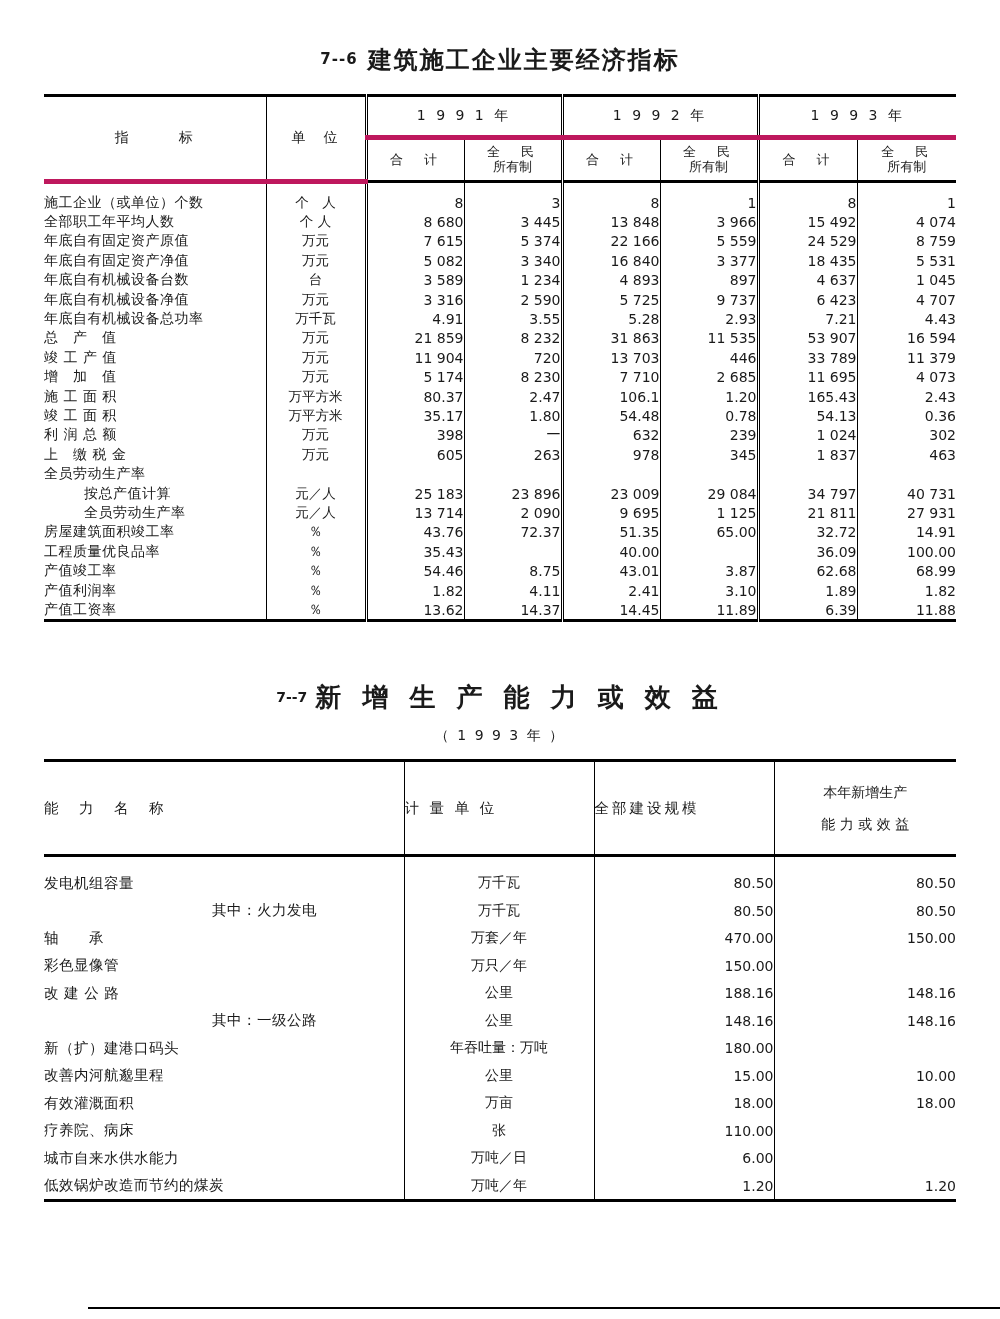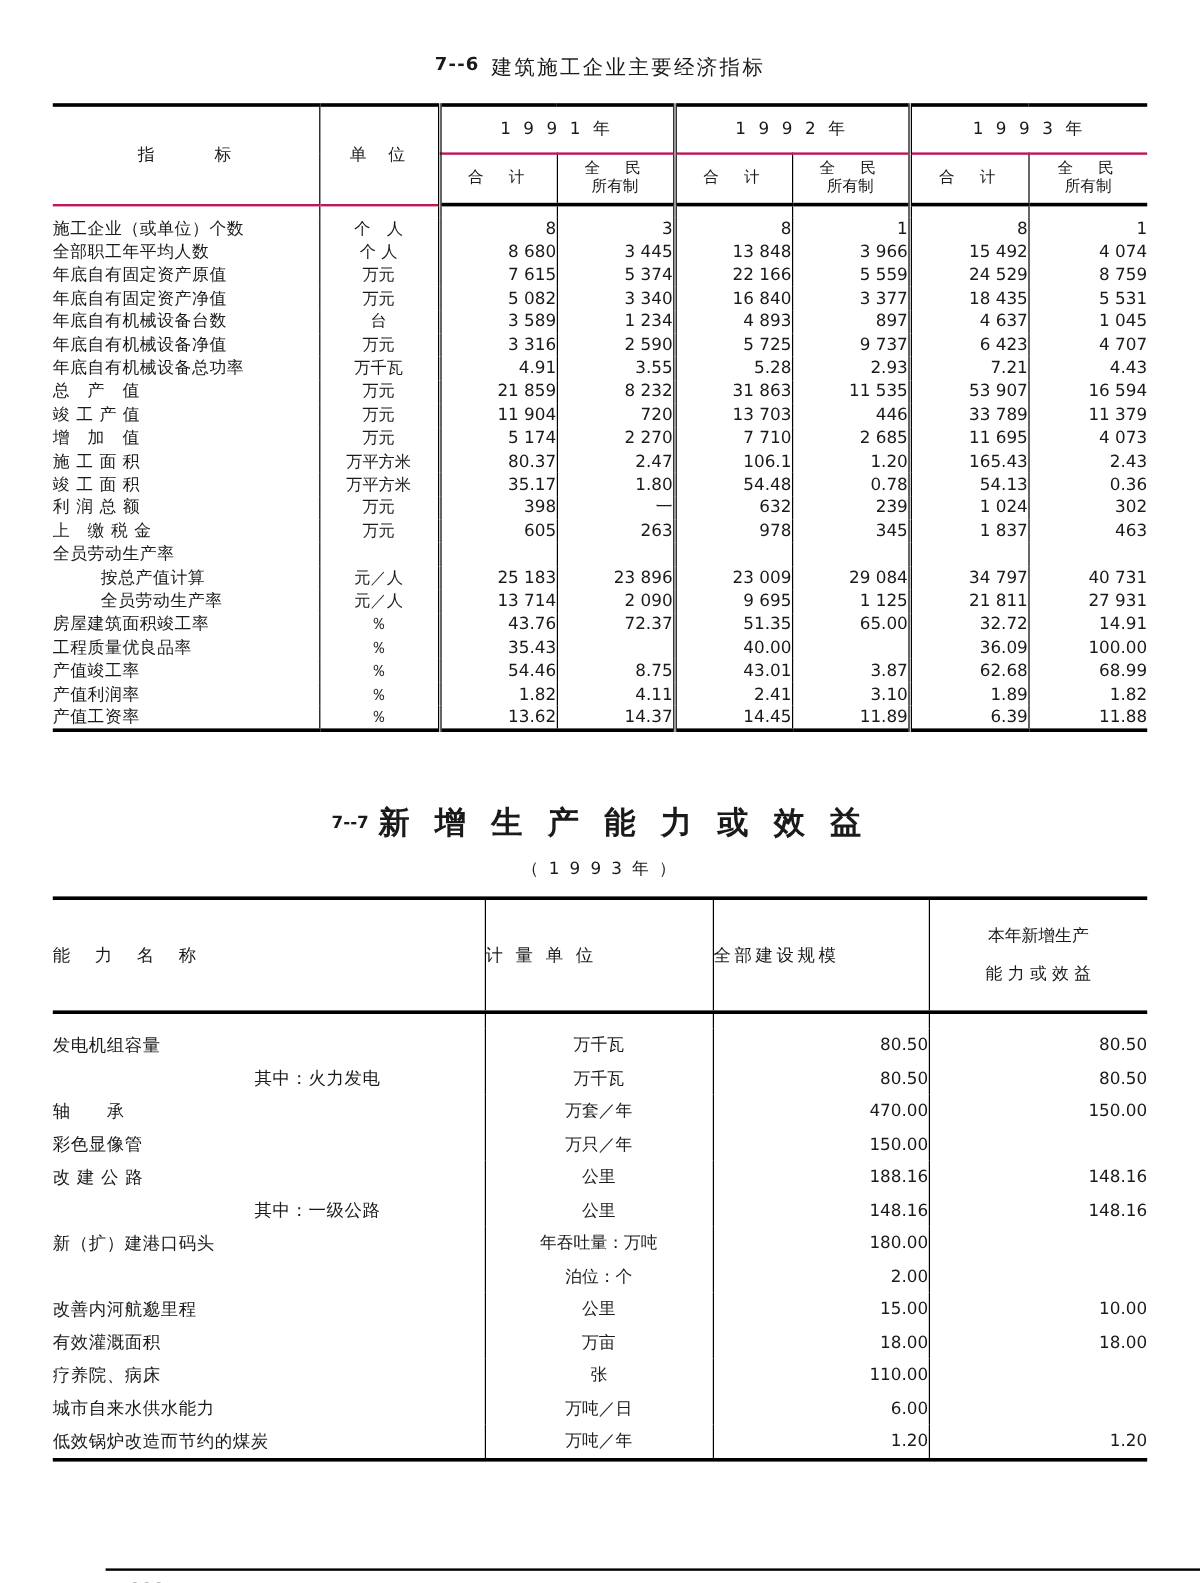--- a/index.html
+++ b/index.html
@@ -31,41 +31,41 @@
     white-space: nowrap;
   }
   .t1-num {
     font-size: 15px;
     font-weight: bold;
     letter-spacing: 1px;
     vertical-align: 4px;
     margin-right: 10px;
   }
   .t1-title {
-    font-size: 17px;
-    font-weight: normal;
+    font-size: 24px;
+    font-weight: bold;
     letter-spacing: 2px;
     text-align: center;
   }
 
   .tbl1 {
     width: 912px;
     margin: 0 auto;
     border-collapse: collapse;
     font-size: 13.5px;
     table-layout: fixed;
   }
   .tbl1 td, .tbl1 th {
     padding: 0;
     font-weight: normal;
     vertical-align: middle;
   }
   .b-top-thick { border-top: 3px solid #000; }
   .b-bot-thick { border-bottom: 3px solid #000; }
-  .b-bot-thin { border-bottom: 2px solid #be185d; }
+  .b-bot-thin { border-bottom: 5px solid #be185d; }
   .b-right { border-right: 1px solid #000; }
   .b-right-d { border-right: 3px double #000; }
 
   .hd-cell {
     text-align: center;
     letter-spacing: 2px;
     font-size: 14px;
     height: 30px;
   }
   .hd-yr {
@@ -328,21 +328,21 @@
           <td class="num b-right-d">720</td>
           <td class="num b-right">13 703</td>
           <td class="num b-right-d">446</td>
           <td class="num b-right">33 789</td>
           <td class="num ">11 379</td>
         </tr>
         <tr class="row-h">
           <td class="ind-name b-right">增　加　值</td>
           <td class="unit b-right-d">万元</td>
           <td class="num b-right">5 174</td>
-          <td class="num b-right-d">2 270</td>
+          <td class="num b-right-d">8 230</td>
           <td class="num b-right">7 710</td>
           <td class="num b-right-d">2 685</td>
           <td class="num b-right">11 695</td>
           <td class="num ">4 073</td>
         </tr>
         <tr class="row-h">
           <td class="ind-name b-right">施 工 面 积</td>
           <td class="unit b-right-d">万平方米</td>
           <td class="num b-right">80.37</td>
           <td class="num b-right-d">2.47</td>
@@ -530,26 +530,20 @@
           <td class="t2-val b-right">148.16</td>
           <td class="t2-val">148.16</td>
         </tr>
         <tr>
           <td class="t2-name b-right">新（扩）建港口码头</td>
           <td class="t2-unit b-right">年吞吐量：万吨</td>
           <td class="t2-val b-right">180.00</td>
           <td class="t2-val"></td>
         </tr>
         <tr>
-          <td class="t2-name b-right"></td>
-          <td class="t2-unit b-right">泊位：个</td>
-          <td class="t2-val b-right">2.00</td>
-          <td class="t2-val"></td>
-        </tr>
-        <tr>
           <td class="t2-name b-right">改善内河航邈里程</td>
           <td class="t2-unit b-right">公里</td>
           <td class="t2-val b-right">15.00</td>
           <td class="t2-val">10.00</td>
         </tr>
         <tr>
           <td class="t2-name b-right">有效灌溉面积</td>
           <td class="t2-unit b-right">万亩</td>
           <td class="t2-val b-right">18.00</td>
           <td class="t2-val">18.00</td>

